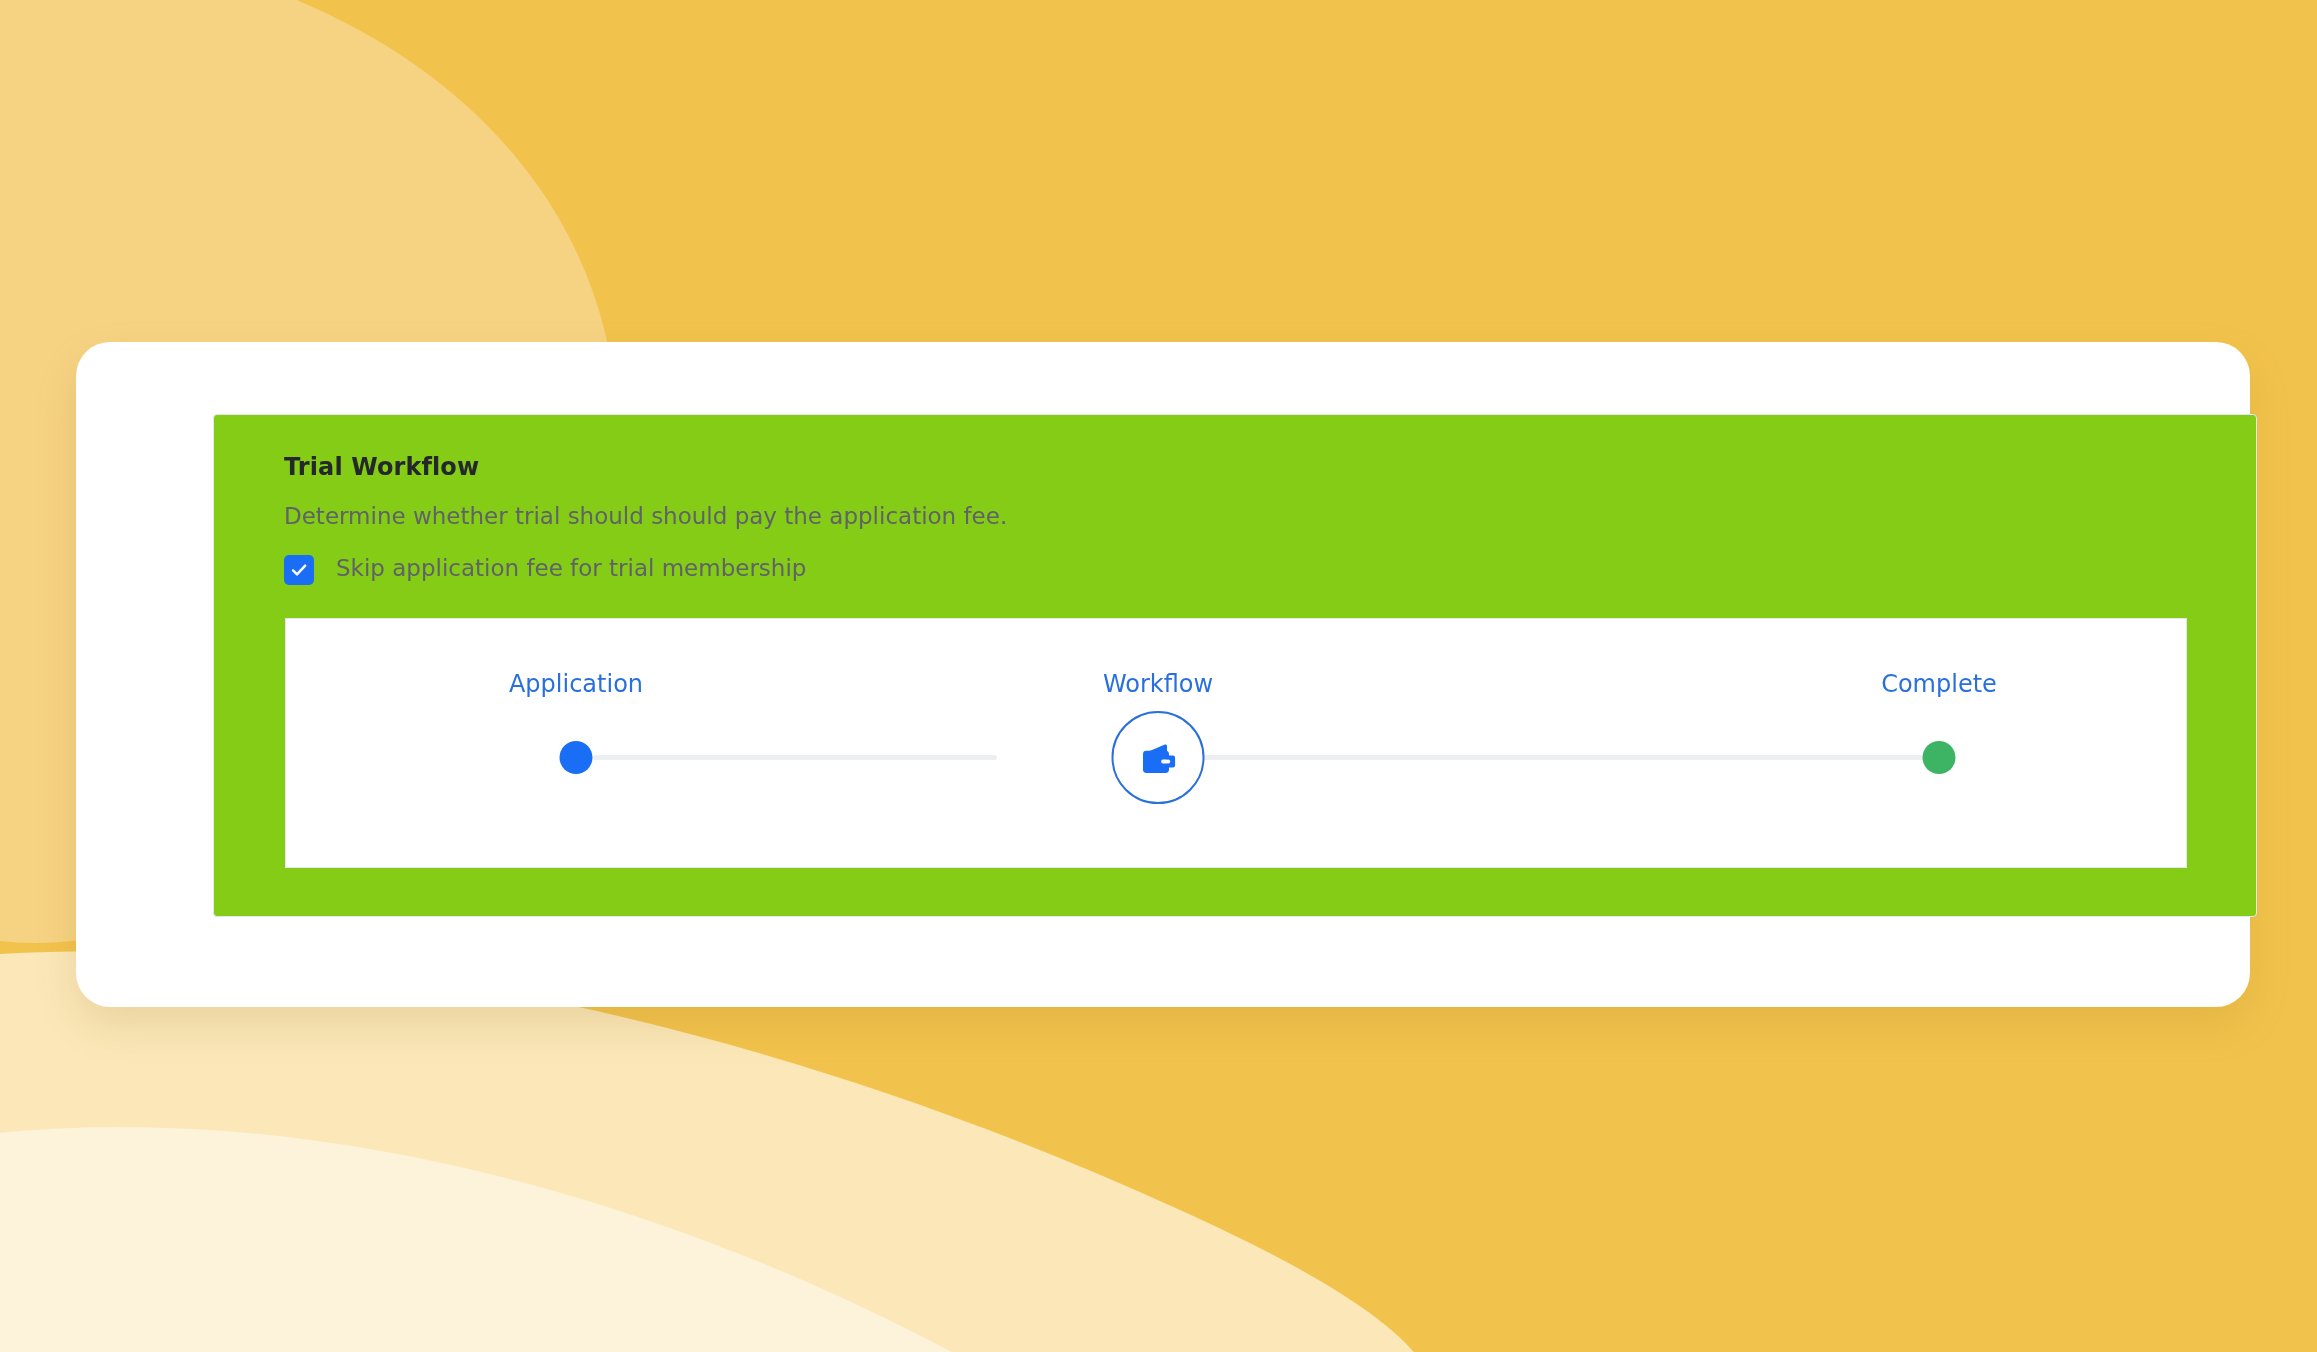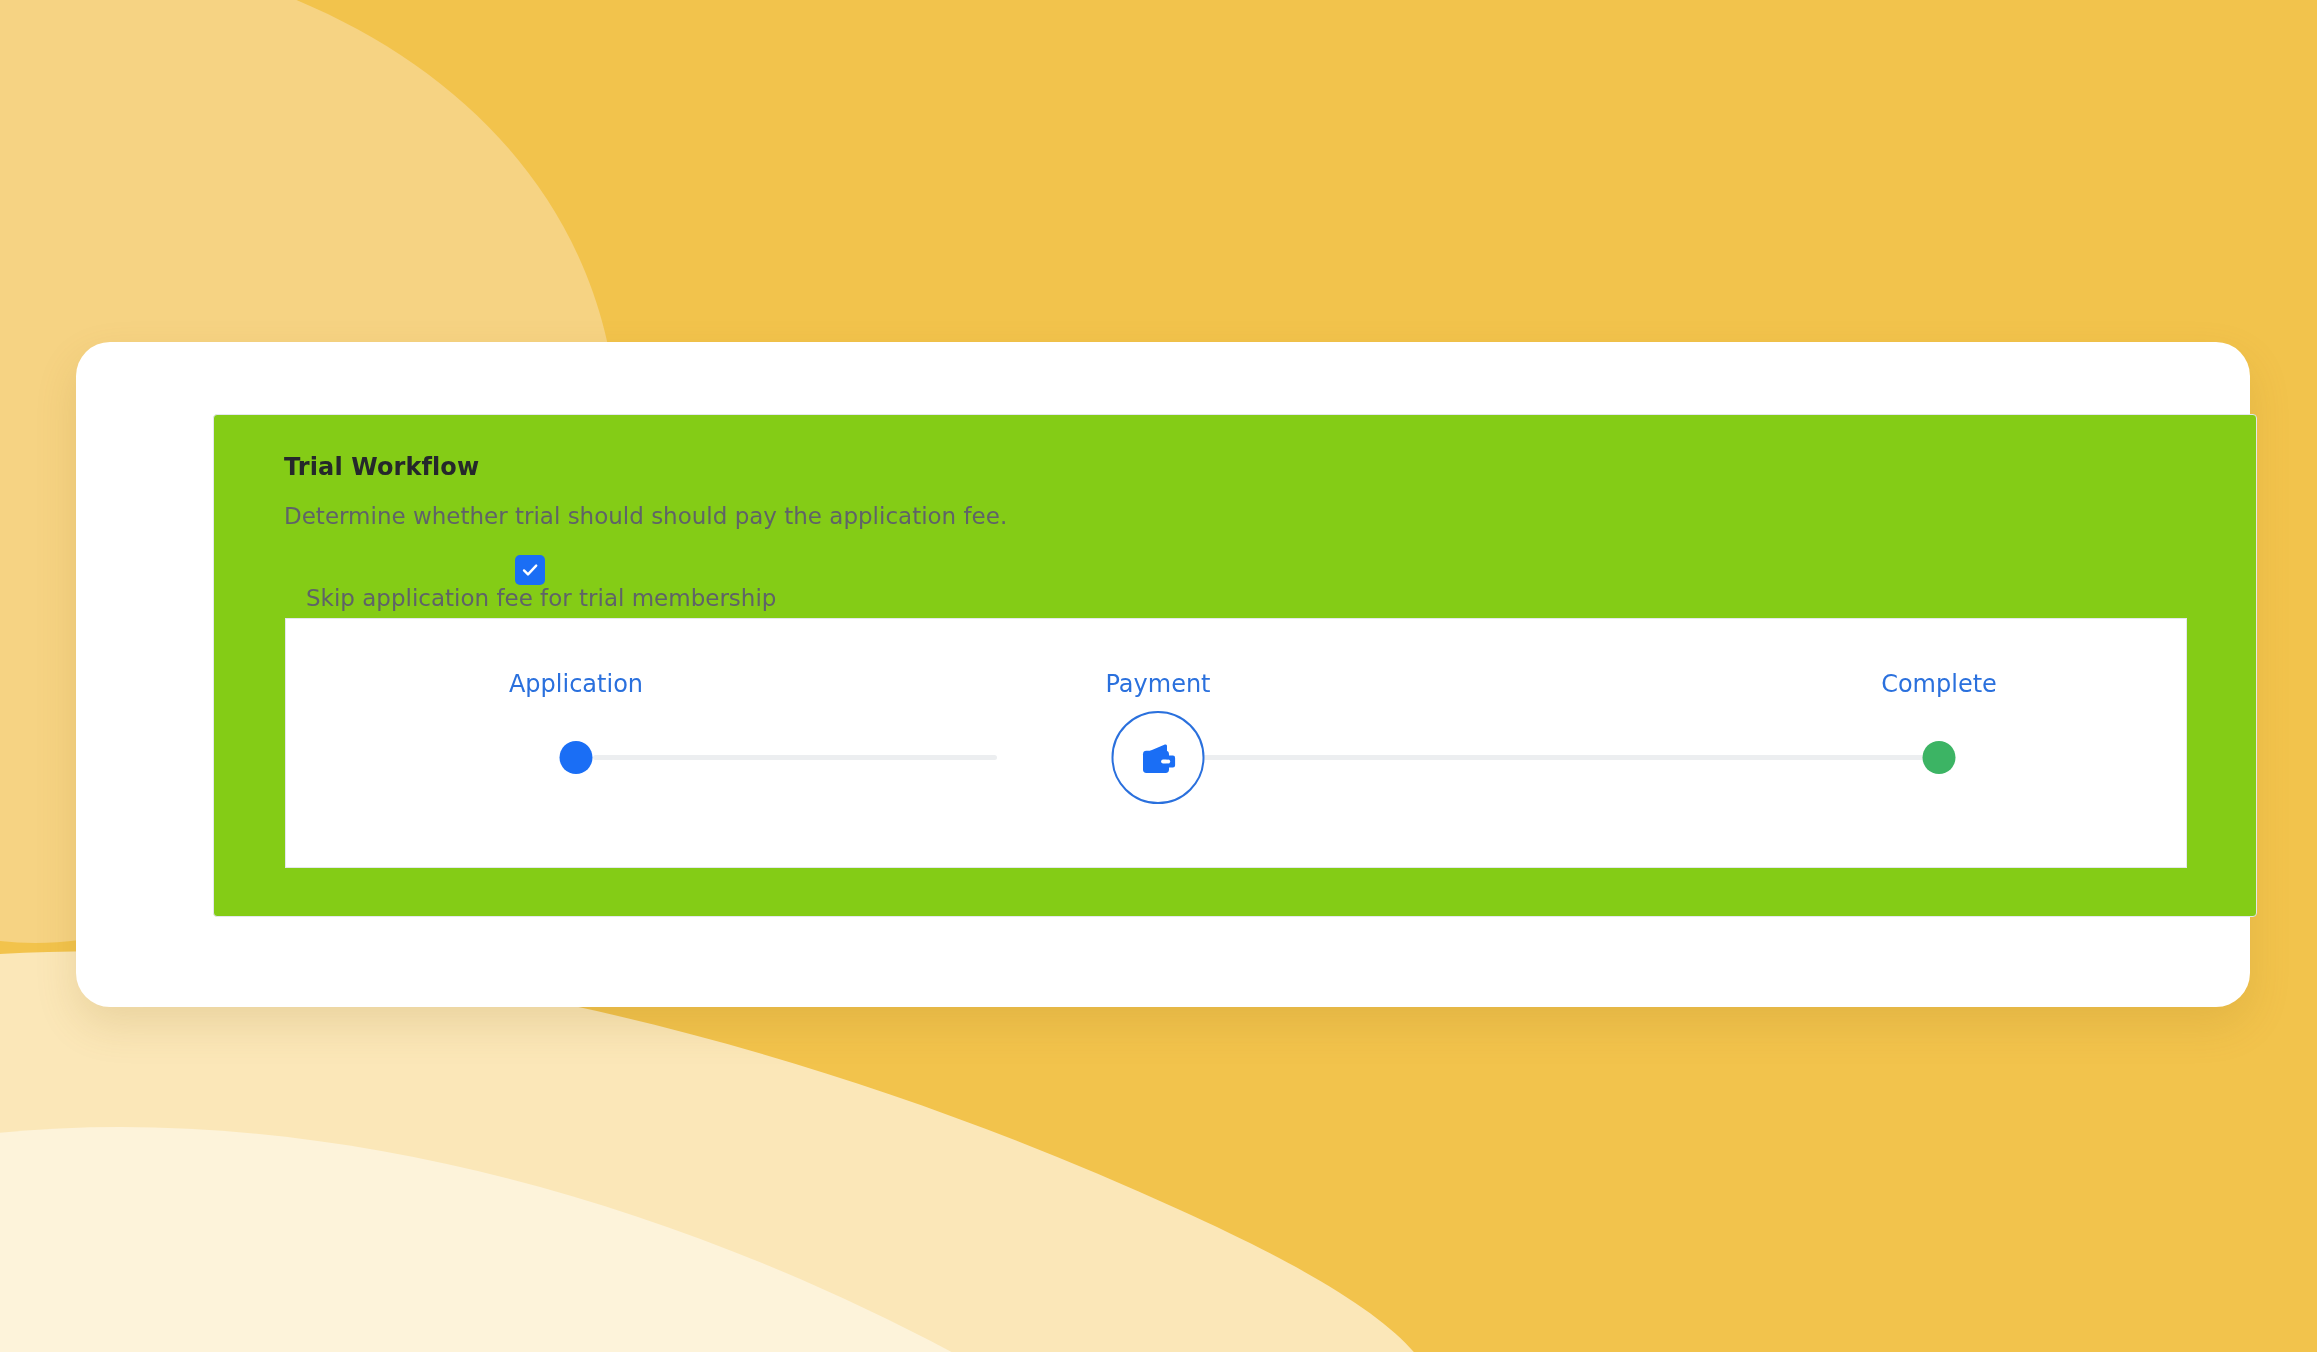--- a/index.html
+++ b/index.html
@@ -69,23 +69,22 @@
     color: #5f6368;
     white-space: nowrap;
   }
 
   
   #checkbox-row {
     position: absolute;
     left: 70px;
     top: 140px;
     display: flex;
-    align-items: center;
+    align-items: flex-start;
     height: 34px;
-    flex-direction: column;
   }
 
   #skip-fee-checkbox {
     width: 30px;
     height: 30px;
     border-radius: 5px;
     background: #1a6ef5;
     display: flex;
     align-items: center;
     justify-content: center;
@@ -196,21 +195,21 @@
 
     <div id="stepper-box">
       <div id="stepper">
 
         <div class="connector" style="left:307px; width:404px;"></div>
         <div class="connector" style="left:843px; width:799px;"></div>
 
         <div class="step-label" style="left:290px;">Application</div>
         <div class="step-dot" id="step-dot-application" style="left:290px;"></div>
 
-        <div class="step-label" style="left:872px;">Payment</div>
+        <div class="step-label" style="left:872px;">Workflow</div>
         <div id="step-marker-payment" style="left:872px;">
           <span id="wallet-icon">
             <svg width="44" height="44" viewBox="0 0 44 44">
               <path d="M9 16.8 L28.4 8.6 C29.4 8.2 30.5 8.8 30.5 9.9 L30.5 15.2 L12 15.2 Z" fill="#1a6ef5"></path>
               <rect x="6.5" y="14.8" width="26" height="22.2" rx="3.4" fill="#1a6ef5"></rect>
               <path d="M26 19.6 L36.4 19.6 A2.2 2.2 0 0 1 38.6 21.8 L38.6 29.2
                        A2.2 2.2 0 0 1 36.4 31.4 L26 31.4 Z" fill="#1a6ef5"></path>
               <circle cx="31.6" cy="25.5" r="2.1" fill="#ffffff"></circle>
               <rect x="24.6" y="23.6" width="7" height="3.8" rx="1.9" fill="#ffffff"></rect>
             </svg>

